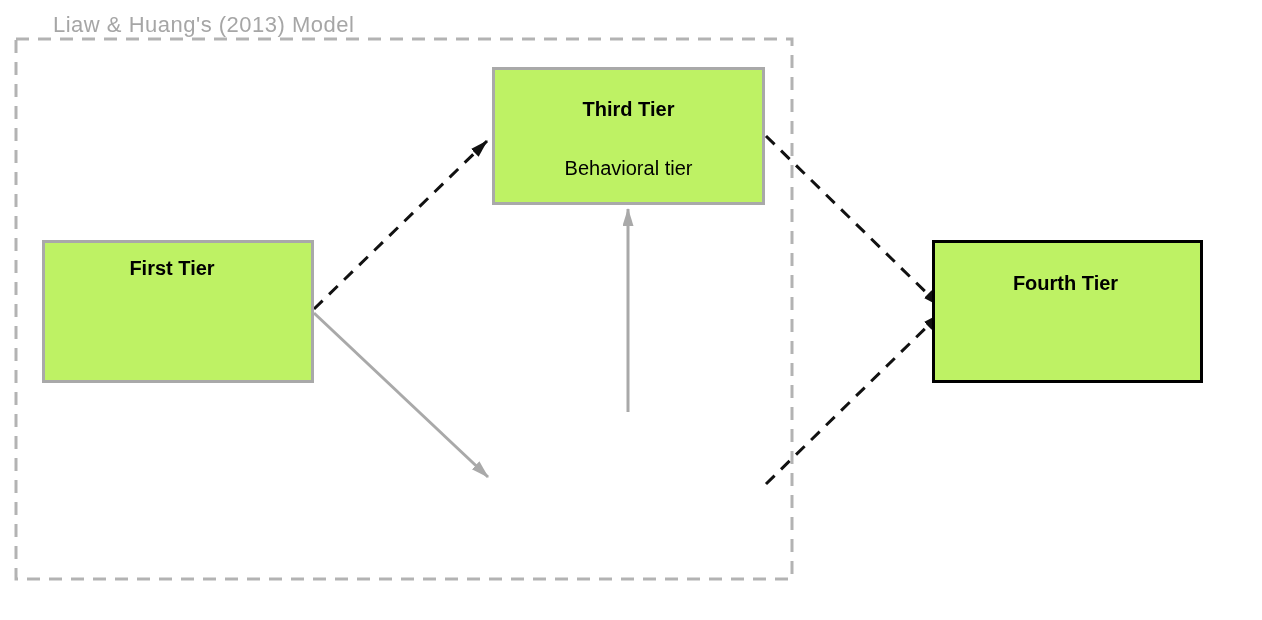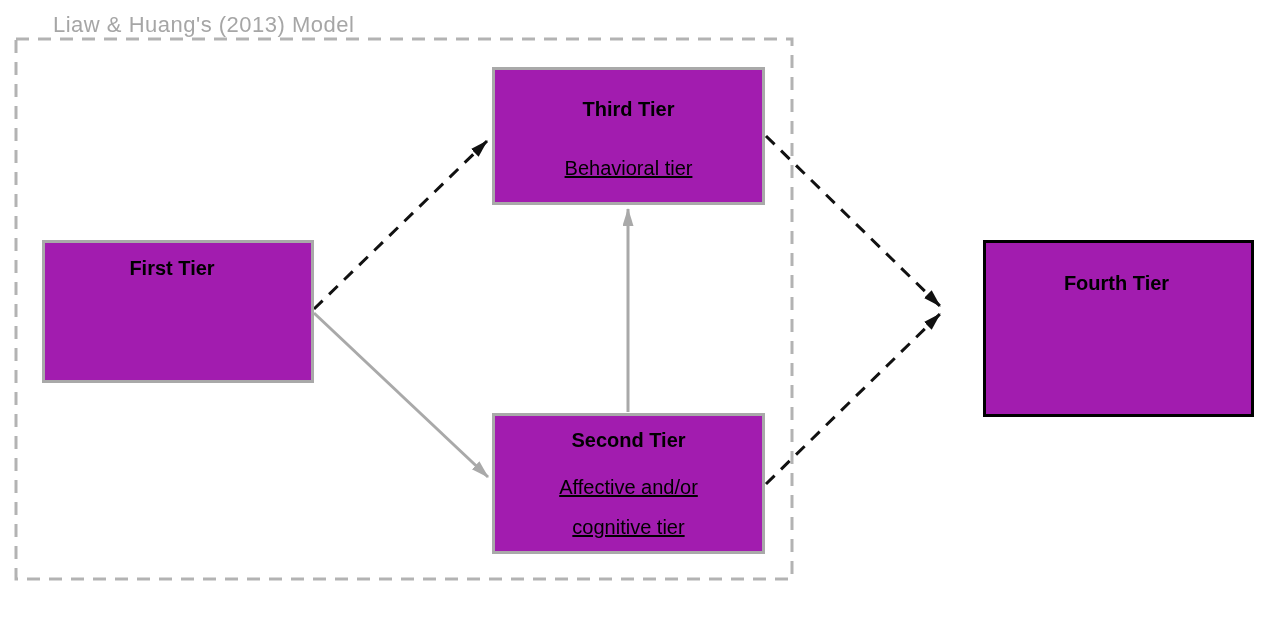--- a/index.html
+++ b/index.html
@@ -30,46 +30,45 @@
     position: absolute;
     left: 0;
     top: 0;
     width: 1262px;
     height: 620px;
     z-index: 1;
   }
   .tier-box {
     position: absolute;
     box-sizing: border-box;
-    background: #a21caf;
+    background: #bef264;
     display: flex;
     flex-direction: column;
     justify-content: space-between;
     align-items: center;
     text-align: center;
     z-index: 2;
   }
   .tier-box.gray { border: 3px solid #a9a9a9; }
   .tier-box.black { border: 3px solid #000000; }
   .tier-title {
     font-weight: bold;
     font-size: 20px;
     color: #000000;
     line-height: 26px;
   }
   .tier-body {
     font-size: 20px;
     color: #000000;
     line-height: 40px;
-    text-decoration: underline;
   }
   #box-first  { left: 42px;  top: 240px; width: 272px; height: 143px; padding: 12px 16px 6px 4px; }
   #box-third  { left: 492px; top: 67px;  width: 273px; height: 138px; padding: 26px 4px 14px 4px; }
   #box-second { left: 492px; top: 413px; width: 273px; height: 141px; padding: 11px 4px 4px 4px; }
-  #box-fourth { left: 983px; top: 240px; width: 271px; height: 177px; padding: 27px 4px 14px 0; }
+  #box-fourth { left: 932px; top: 240px; width: 271px; height: 143px; padding: 27px 4px 14px 0; }
 </style>
 </head>
 <body>
 
 <div class="canvas">
 
   <div class="model-title">Liaw &amp; Huang's (2013) Model</div>
 
   <svg class="connectors" viewBox="0 0 1262 620" xmlns="http://www.w3.org/2000/svg">
     <defs>
@@ -100,25 +99,18 @@
     </div>
   </div>
 
   <div id="box-third" class="tier-box gray">
     <div class="tier-title">Third Tier</div>
     <div class="tier-body">
       <div>Behavioral tier</div>
     </div>
   </div>
 
-  <div id="box-second" class="tier-box gray">
-    <div class="tier-title">Second Tier</div>
-    <div class="tier-body">
-      <div>Affective and/or</div>
-      <div>cognitive tier</div>
-    </div>
-  </div>
 
   <div id="box-fourth" class="tier-box black">
     <div class="tier-title">Fourth Tier</div>
   </div>
 
 </div>
 
 </body></html>

